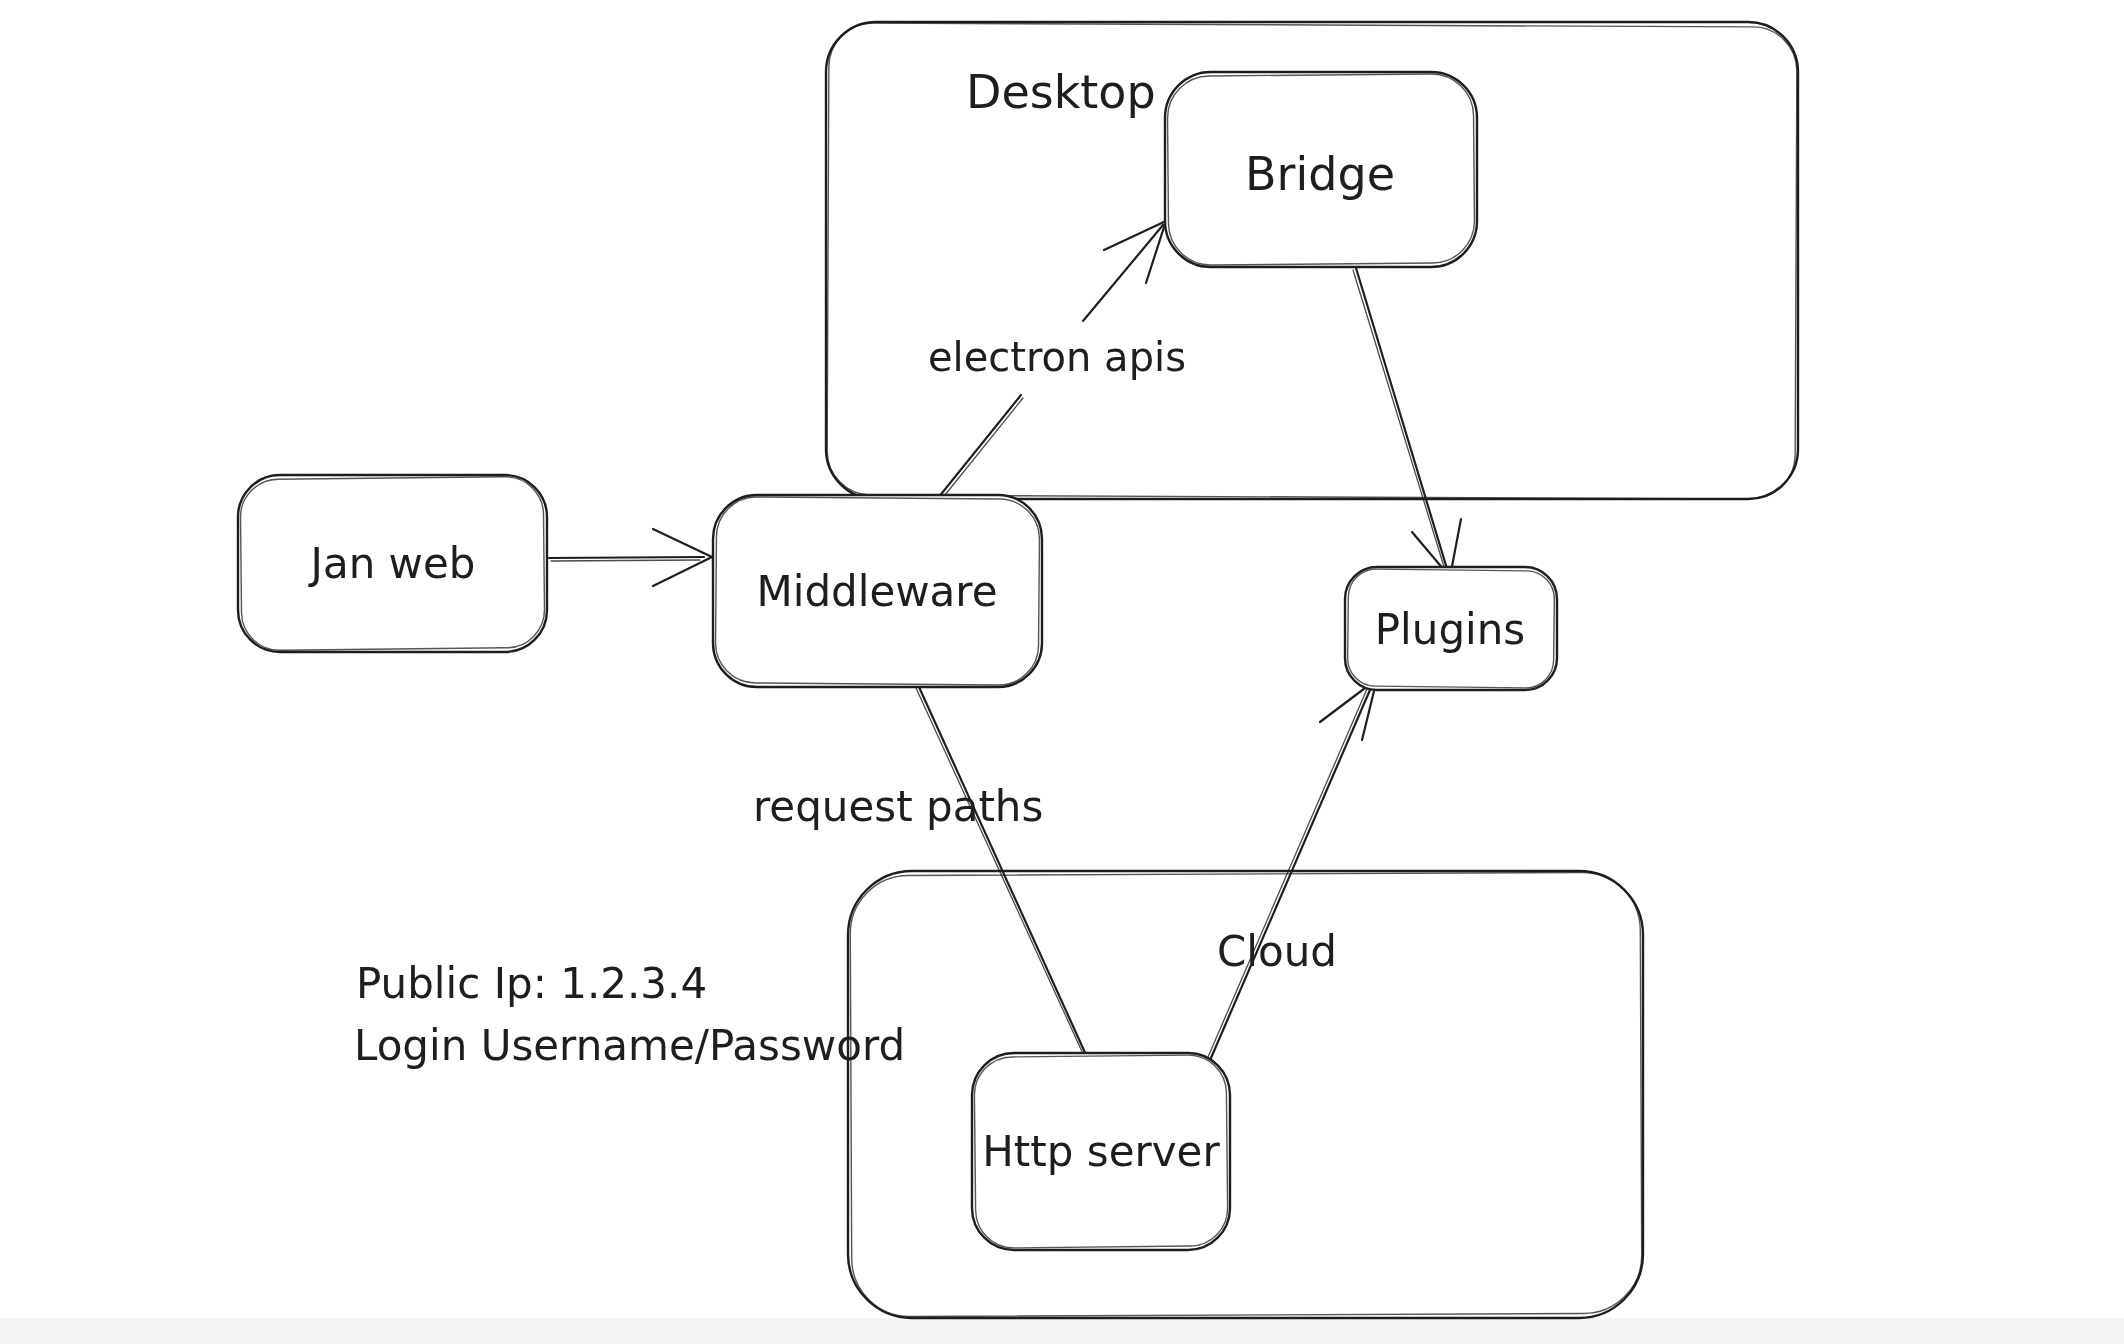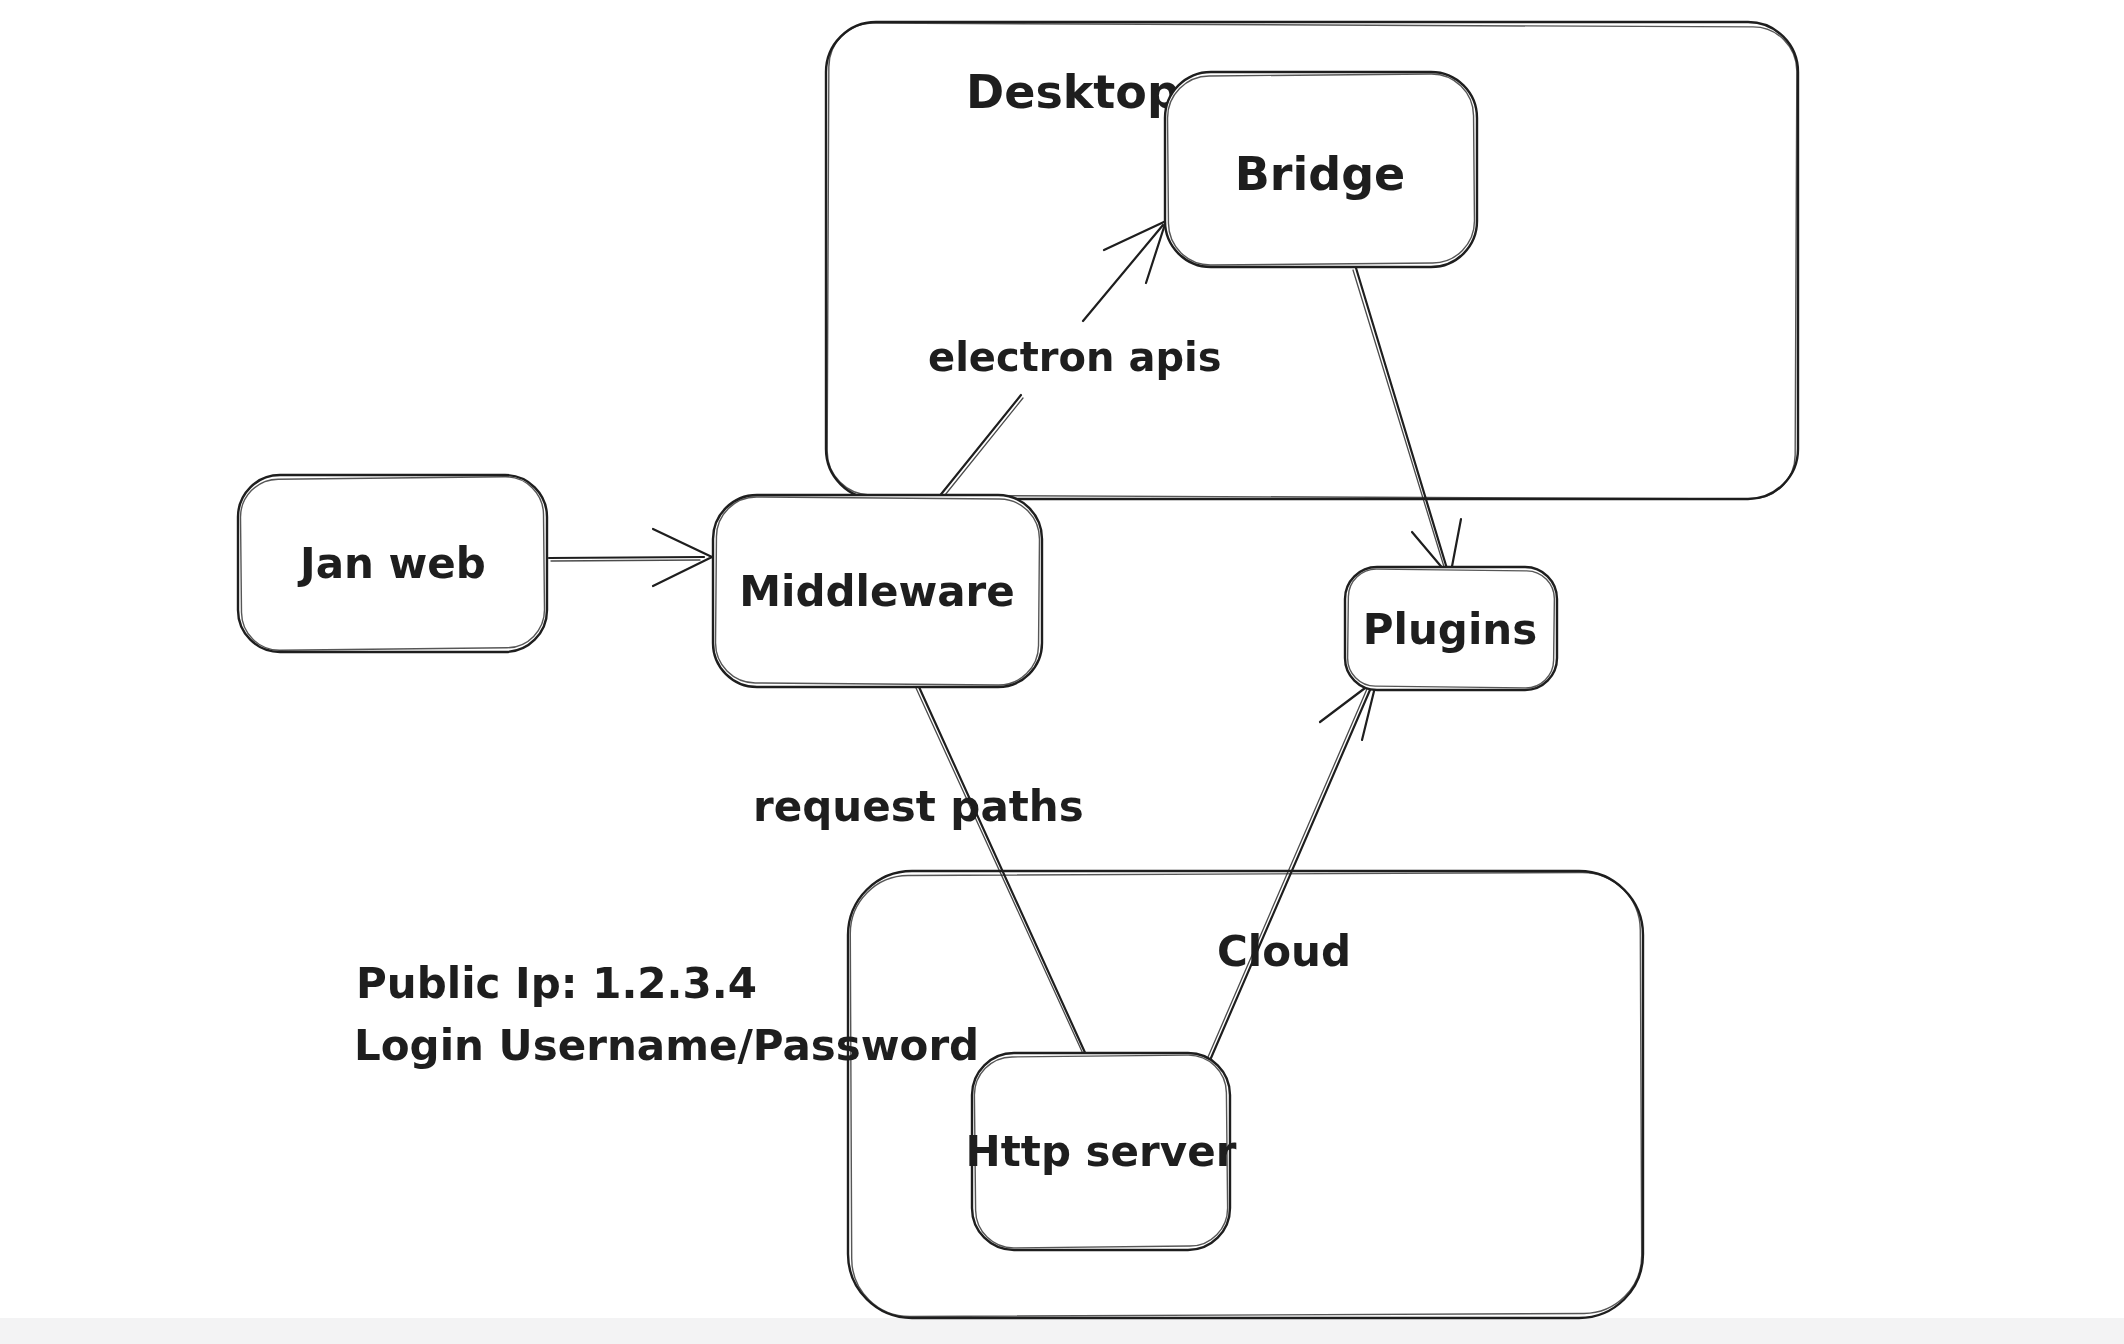--- a/index.html
+++ b/index.html
@@ -1,16 +1,16 @@
 <!DOCTYPE html>
 <html><head>
 <meta charset="utf-8">
 <style>
   html,body{margin:0;padding:0;background:#ffffff;}
-  .stage{position:relative;width:2124px;height:1344px;background:#ffffff;overflow:hidden;font-weight:bold;}
+  .stage{position:relative;width:2124px;height:1344px;background:#ffffff;overflow:hidden;}
   svg{position:absolute;left:0;top:0;}
   .shape{fill:none;stroke:#1e1e1e;stroke-width:2.4;stroke-linecap:round;stroke-linejoin:round;}
   .echo{fill:none;stroke:#1e1e1e;stroke-width:1.4;opacity:.75;}
   .node-box{fill:#ffffff;stroke:#1e1e1e;stroke-width:2.4;}
   .edge{fill:none;stroke:#1e1e1e;stroke-width:2.2;stroke-linecap:round;stroke-linejoin:round;}
   .edge-echo{fill:none;stroke:#1e1e1e;stroke-width:1.3;opacity:.8;stroke-linecap:round;}
   .hand-text{font-family:"DejaVu Sans",sans-serif;fill:#1e1e1e;}
   .t46{font-size:46px;}
   .t42{font-size:42px;}
   .t40{font-size:40px;}

